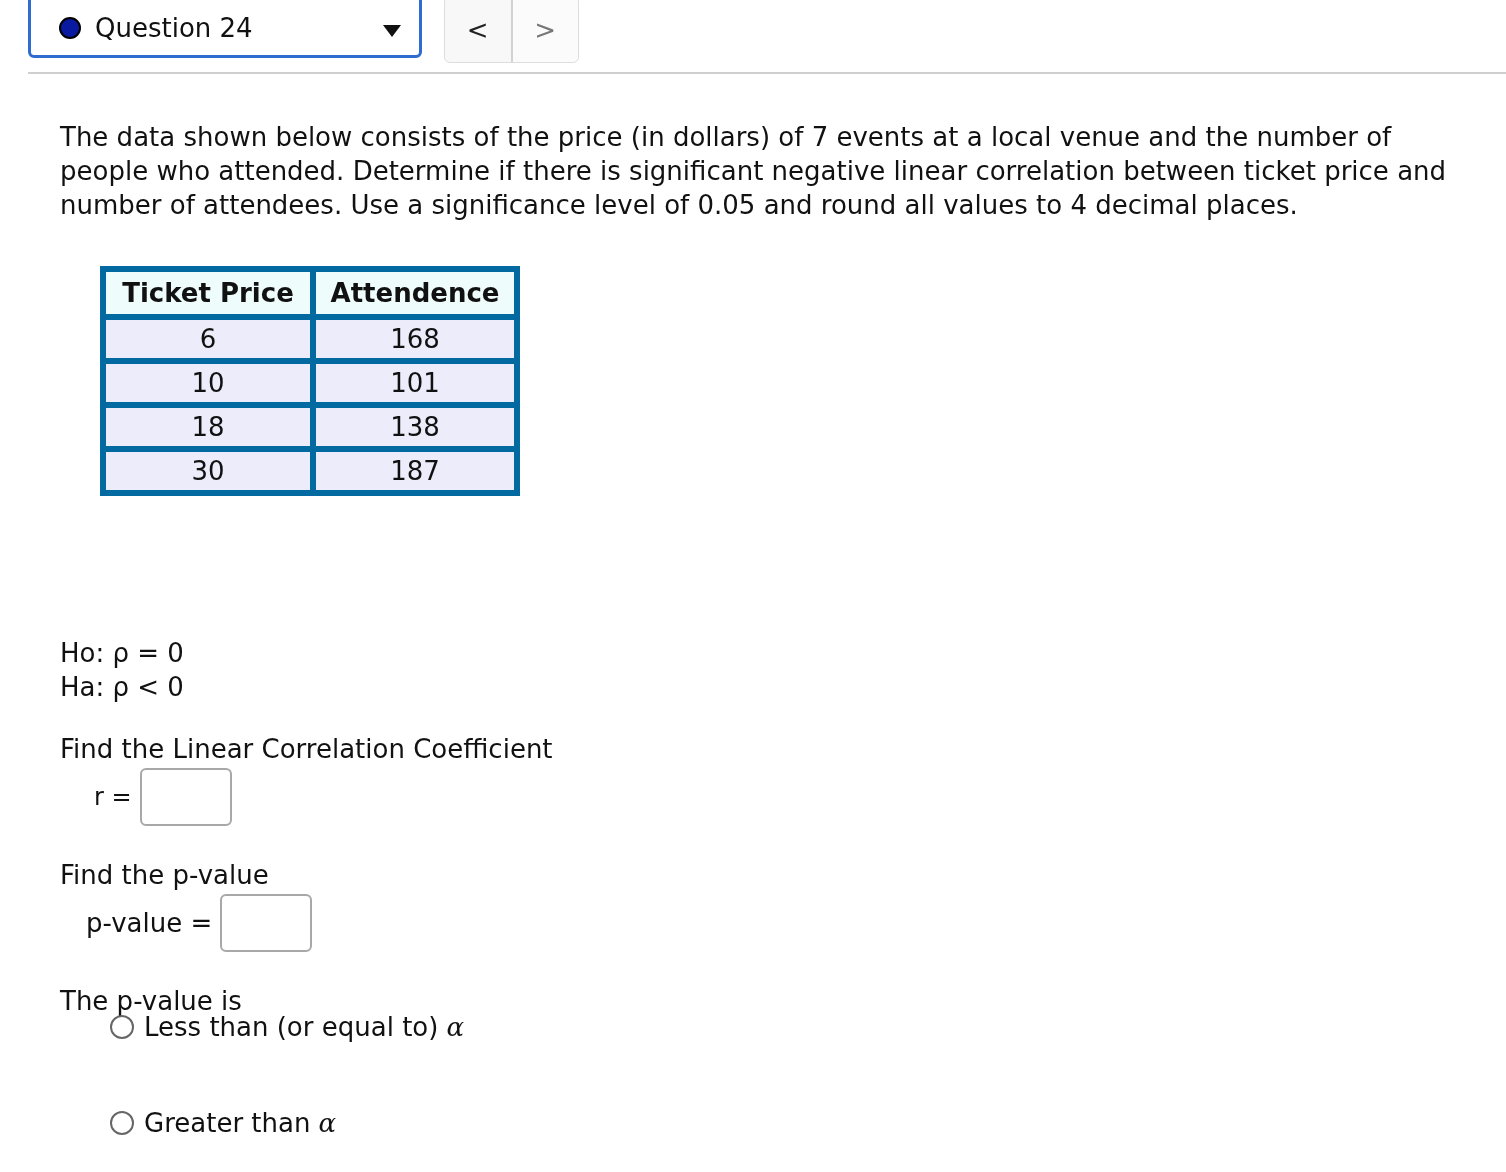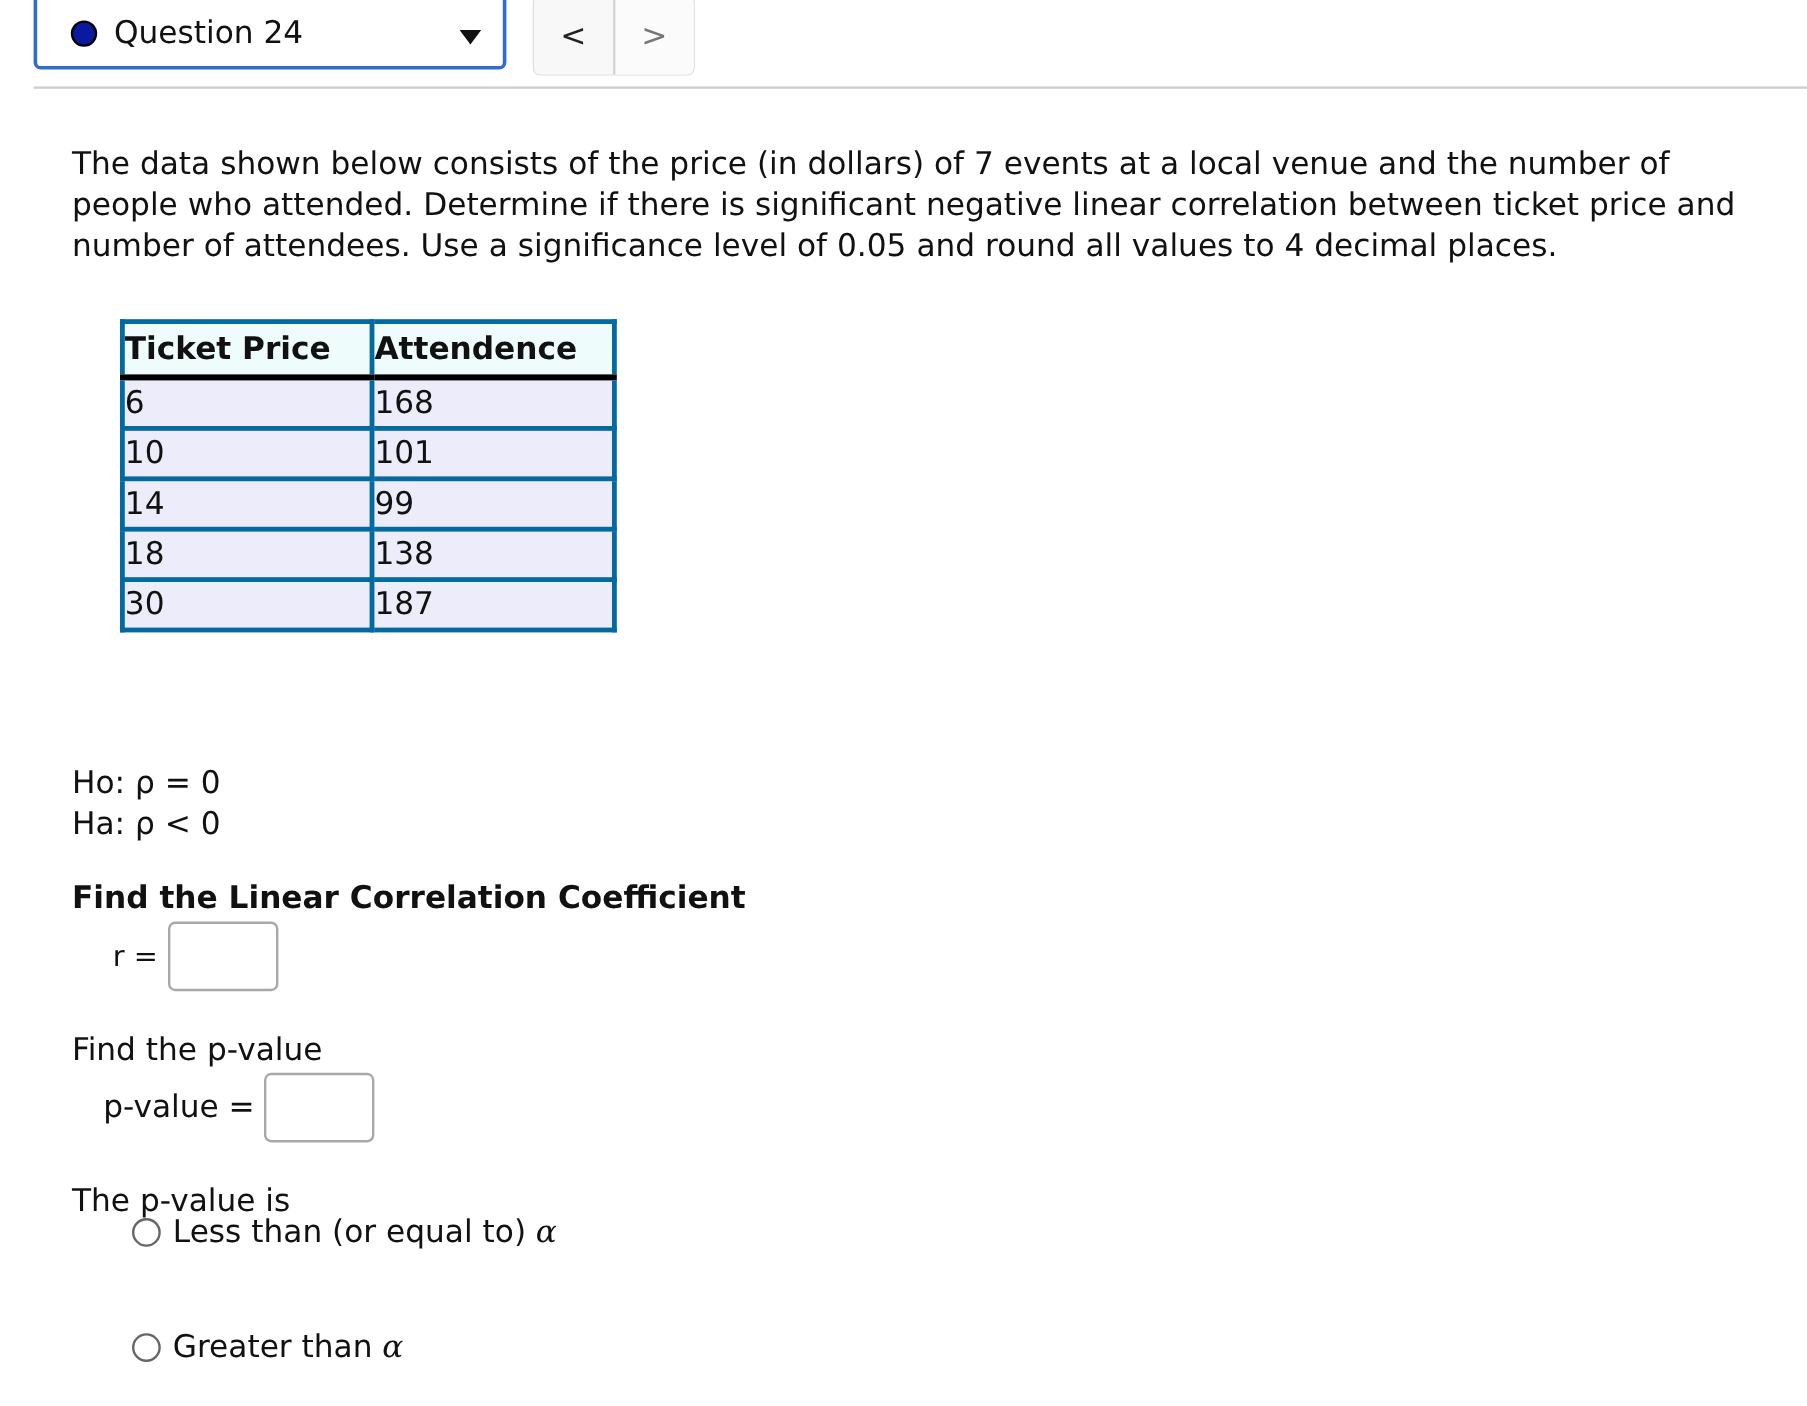--- a/index.html
+++ b/index.html
@@ -28,21 +28,21 @@
     }
     .navbtn { flex: 1; display: flex; align-items: center; justify-content: center; font-size: 26px; color: #222; cursor: pointer; }
     .navbtn.prev { border-right: 2px solid #d2d2d2; }
     .navbtn.next { color: #777; background: #fbfbfb; border-radius: 0 6px 6px 0; }
     .rule { position: absolute; left: 28px; top: 72px; width: 1478px; height: 2px; background: #cfcfcf; }
     .prompt { position: absolute; left: 60px; top: 120px; width: 1420px; font-size: 26px; line-height: 34px; }
 
     table.data {
       position: absolute; left: 100px; top: 266px; border-collapse: collapse; font-size: 26px;
     }
-    table.data th, table.data td { border: 4px solid #0369a1; text-align: left; padding: 0; height: 38px; margin-top: 32px; }
+    table.data th, table.data td { border: 6px solid #0369a1; text-align: center; padding: 0; height: 38px; margin-top: 32px; }
     table.data th { background: #eefcfc; font-weight: bold; height: 42px; border-bottom: 5px solid #000; }
     table.data td { background: #ececfb; }
     table.data .c1 { width: 204px; }
     table.data .c2 { width: 198px; }
 
     .hyp { position: absolute; left: 60px; top: 636px; font-size: 26px; line-height: 34px; }
     .sec { position: absolute; font-size: 26px; }
     .answer-row { position: absolute; display: flex; align-items: center; font-size: 26px; }
     .answer-input {
       width: 92px; height: 58px; border: 2px solid #a8a8a8; border-radius: 6px; box-sizing: border-box;
@@ -87,40 +87,36 @@
   <tbody>
     <tr>
       <td>6</td>
       <td>168</td>
     </tr>
     <tr>
       <td>10</td>
       <td>101</td>
     </tr>
     <tr>
-      <td>14</td>
-      <td>99</td>
-    </tr>
-    <tr>
       <td>18</td>
       <td>138</td>
     </tr>
     <tr>
       <td>30</td>
       <td>187</td>
     </tr>
   </tbody>
 </table>
 
 <div class="hyp">
   <div>Ho: ρ = 0</div>
   <div>Ha: ρ &lt; 0</div>
 </div>
 
-<div class="sec" style="left:60px; top:734px;font-weight:bold;">Find the Linear Correlation Coefficient</div>
+<div class="sec" style="left:60px; top:734px;">Find the Linear Correlation Coefficient</div>
 <div class="answer-row" style="left:94px; top:768px;">
   <span style="font-size:24px;">r =</span>
   <input class="answer-input" type="text" value="" style="">
 </div>
 
 <div class="sec" style="left:60px; top:860px;">Find the p-value</div>
 <div class="answer-row" style="left:86px; top:894px;">
   <span>p-value =</span>
   <input class="answer-input" type="text" value="" style="">
 </div>

